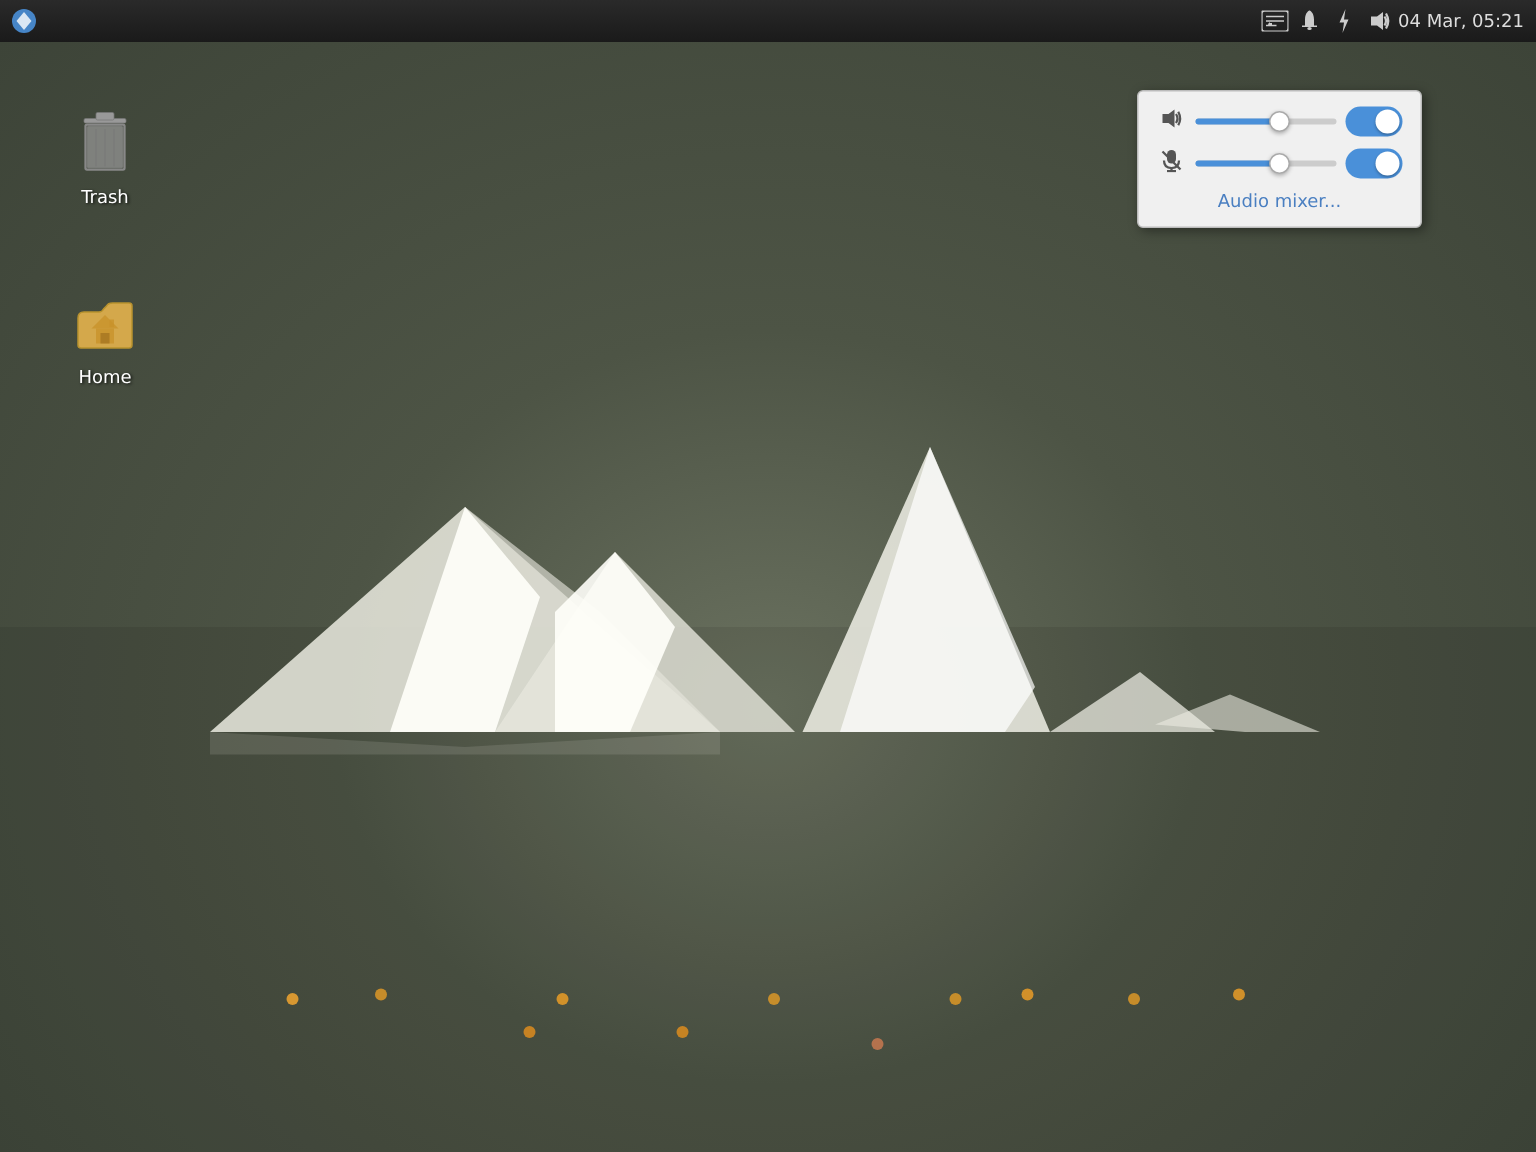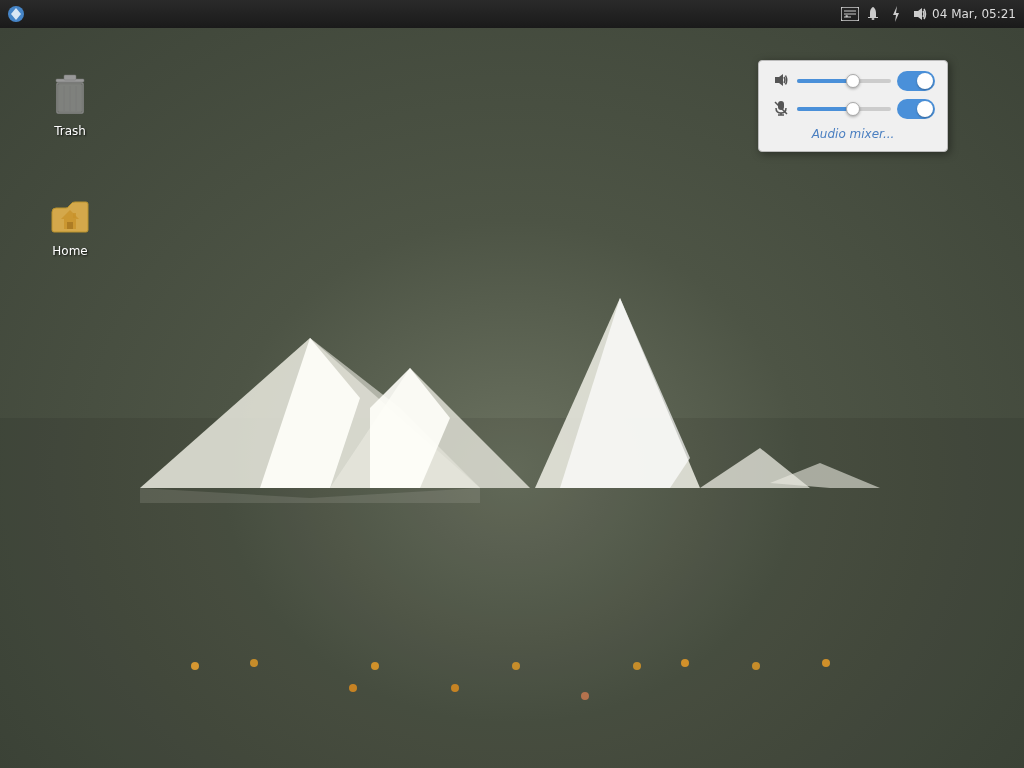--- a/index.html
+++ b/index.html
@@ -195,21 +195,20 @@
       border-radius: 50%;
       box-shadow: 0 1px 2px rgba(0,0,0,0.3);
     }
 
     .audio-mixer-link {
       text-align: center;
       color: #4a7fc1;
       font-size: 12px;
       cursor: pointer;
       margin-top: 2px;
-      font-style: italic;
     }
   </style>
 </head>
 <body>
 
 <div id="taskbar">
   <div id="taskbar-left">
     <div class="taskbar-icon">
 
       <svg width="18" height="18" viewBox="0 0 18 18">

